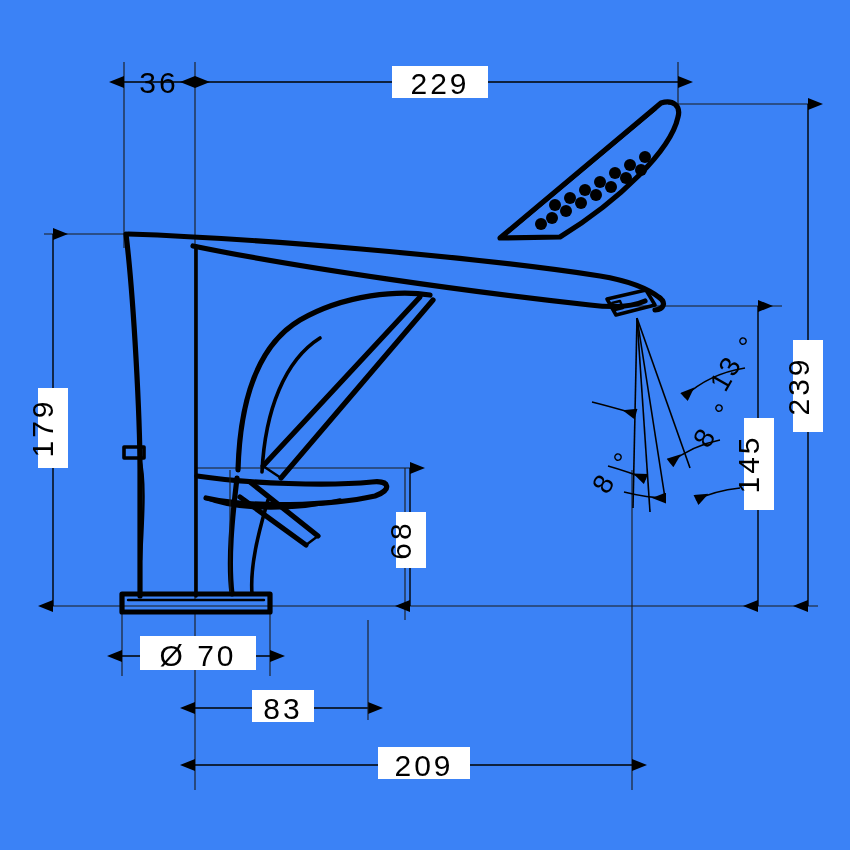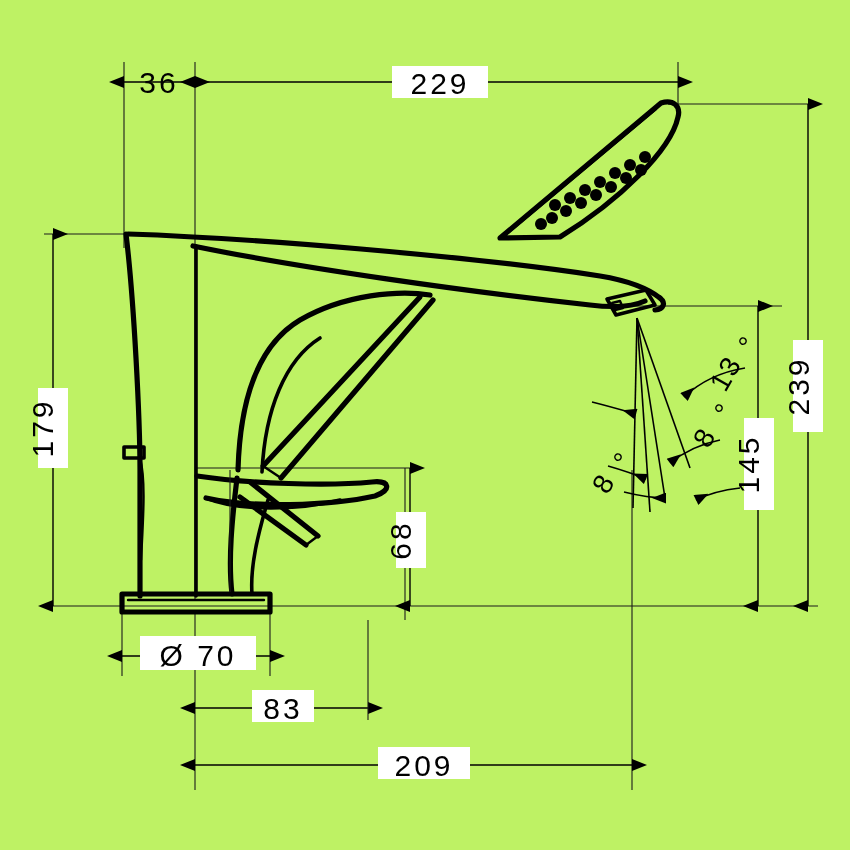--- a/index.html
+++ b/index.html
@@ -11,21 +11,21 @@
   body {
     width: 850px;
     height: 850px;
     font-family: "Liberation Sans", sans-serif;
     overflow: hidden;
   }
   #drawing-root {
     position: relative;
     width: 850px;
     height: 850px;
-    background: #bef264;
+    background: #3b82f6;
   }
   svg#cad {
     display: block;
     width: 850px;
     height: 850px;
   }
   .dimtext {
     font-family: "Liberation Sans", sans-serif;
     font-size: 30px;
     letter-spacing: 3px;

